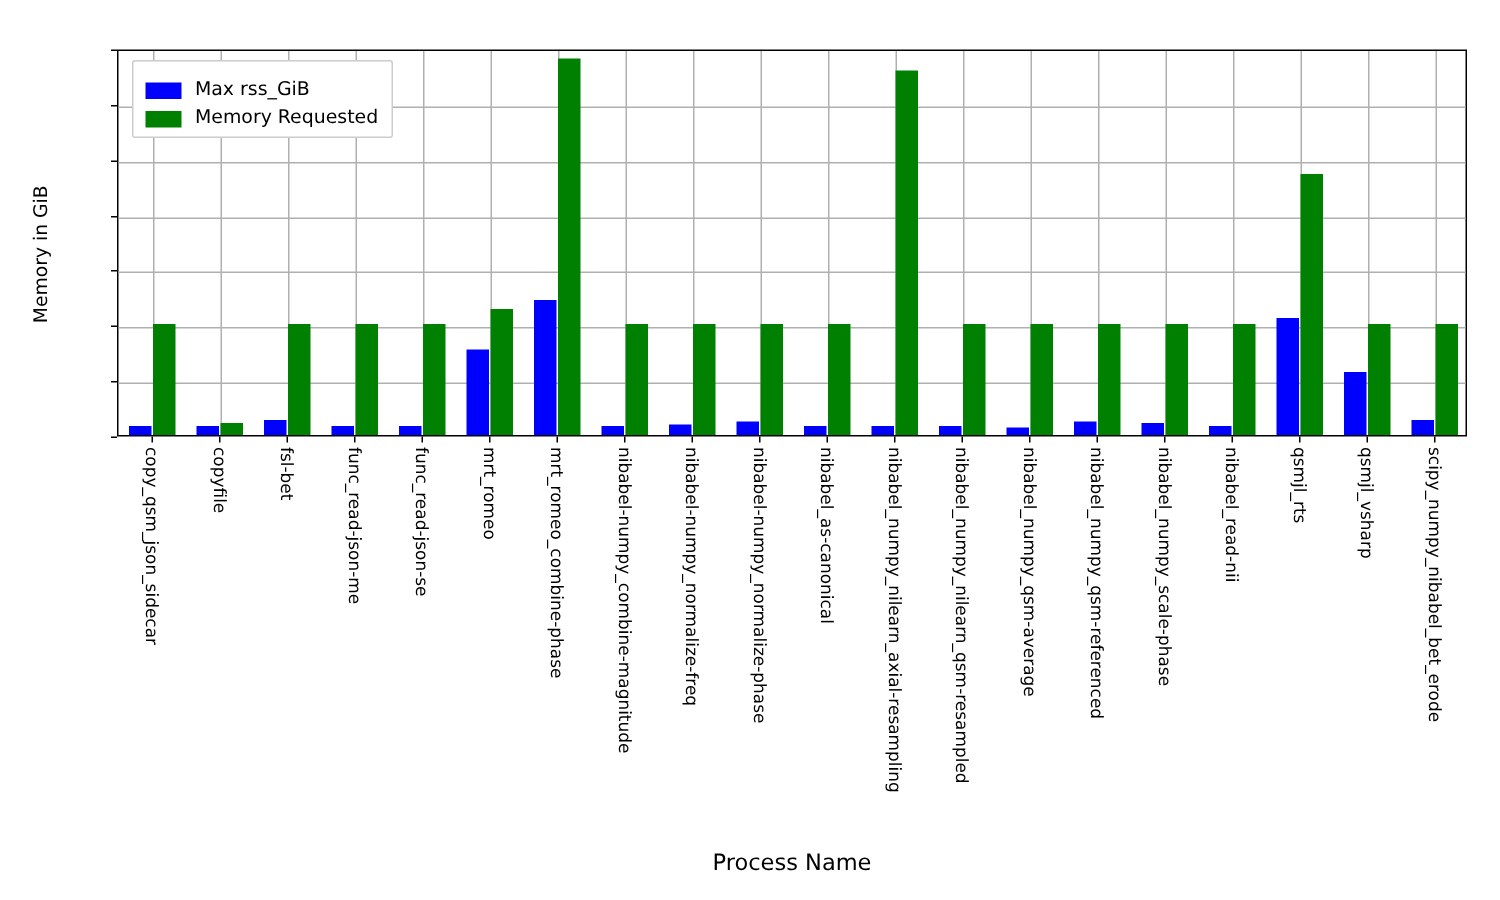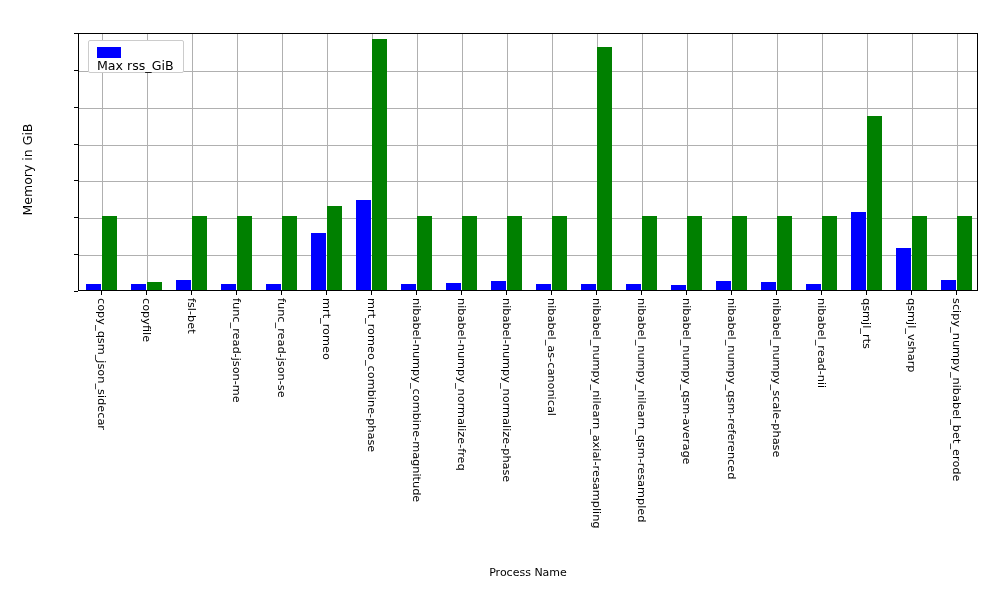--- a/index.html
+++ b/index.html
@@ -115,39 +115,38 @@
     white-space: nowrap;
     transform-origin: left top;
     transform: rotate(90deg) translateY(-50%);
   }
   #xlabel {
     position: absolute;
     left: 78px;
     top: 566px;
     width: 900px;
     text-align: center;
-    font-size: 11px;
+    font-size: 15px;
     color: #000;
   }
   
   #legend {
     position: absolute;
     left: 88px;
     top: 40px;
     background: #ffffff;
     border: 1px solid #cccccc;
     border-radius: 2px;
     padding: 6px 9px 6px 8px;
     box-sizing: border-box;
   }
   .legend-row {
     display: flex;
-    align-items: flex-start;
+    align-items: flex-end;
     height: 19px;
-    flex-direction: column;
   }
   .legend-swatch {
     width: 24px;
     height: 11px;
     margin-right: 9px;
     flex: 0 0 auto;
   }
   .legend-swatch.rss { background: #0000ff; }
   .legend-swatch.req { background: #008000; }
   .legend-text {
@@ -245,20 +244,24 @@
         <div class="bar rss" title="scipy_numpy_nibabel_bet_erode: 0.27" style="left: 862.2px; width: 15.3px; height: 9.95143px;"></div>
         <div class="bar req" title="scipy_numpy_nibabel_bet_erode: 2" style="left: 877.5px; width: 15.3px; height: 73.7143px;"></div>
       </div>
   </div>
 
   <div id="legend">
       <div class="legend-row">
         <div class="legend-swatch rss"></div>
         <div class="legend-text">Max rss_GiB</div>
       </div>
+      <div class="legend-row">
+        <div class="legend-swatch req"></div>
+        <div class="legend-text">Memory Requested</div>
+      </div>
     </div>
 
   <div id="x-axis-labels">
       <div class="xtick-mark" style="left: 22.5px;"></div>
       <div class="xtick-label" style="left: 22.5px;">copy_qsm_json_sidecar</div>
       <div class="xtick-mark" style="left: 67.5px;"></div>
       <div class="xtick-label" style="left: 67.5px;">copyfile</div>
       <div class="xtick-mark" style="left: 112.5px;"></div>
       <div class="xtick-label" style="left: 112.5px;">fsl-bet</div>
       <div class="xtick-mark" style="left: 157.5px;"></div>

